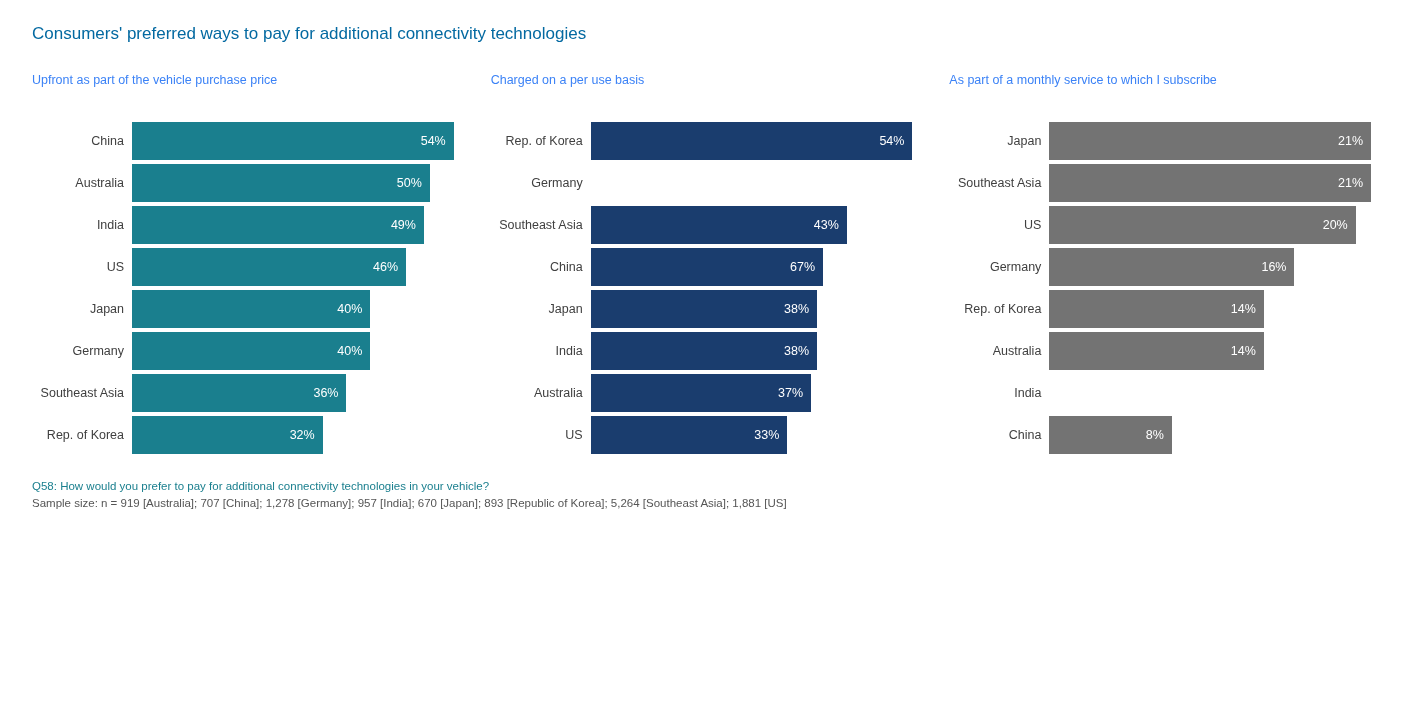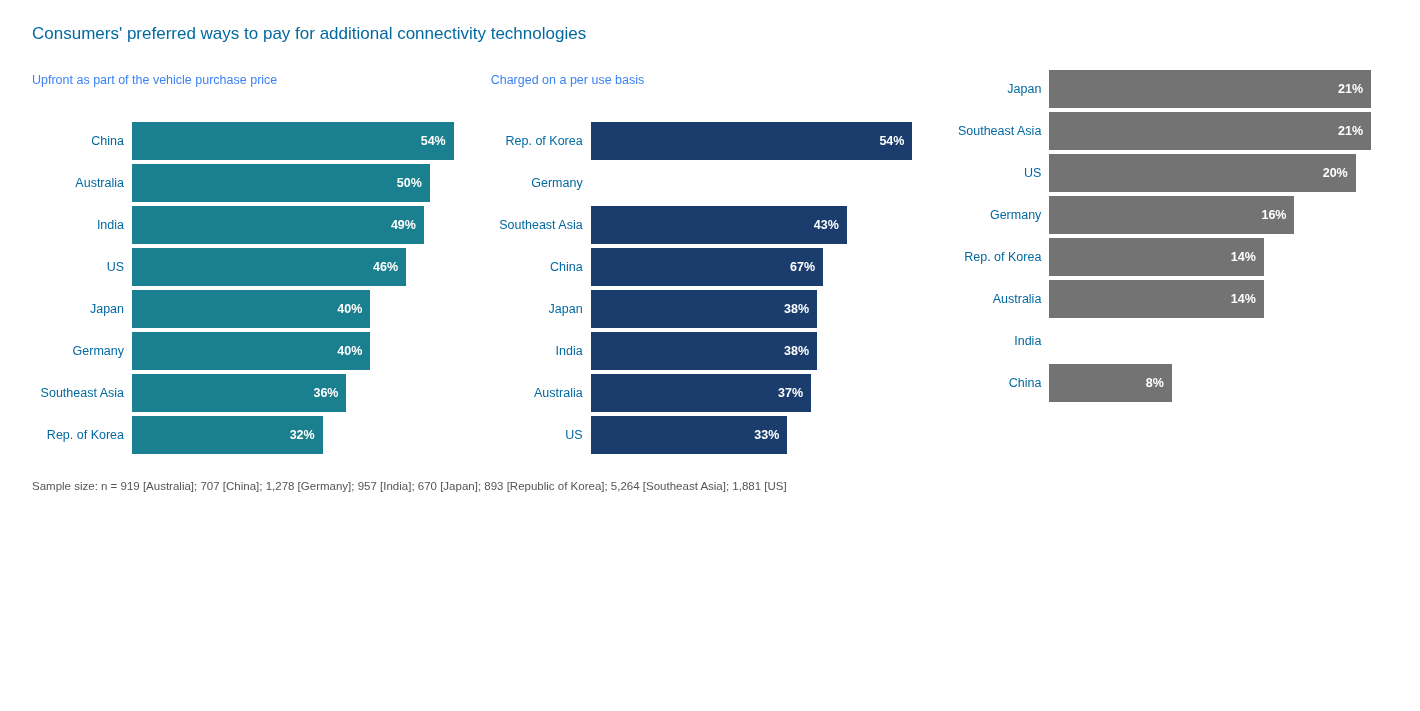--- a/index.html
+++ b/index.html
@@ -35,40 +35,40 @@
       line-height: 1.4;
     }
     .bar-row {
       display: flex;
       align-items: center;
       margin-bottom: 8px;
       height: 34px;
     }
     .bar-label {
       font-size: 12.5px;
-      color: #0369a1;
+      color: #404040;
       text-align: right;
       width: 100px;
       flex-shrink: 0;
       padding-right: 8px;
     }
     .bar-wrap {
       flex: 1;
       display: flex;
       align-items: center;
     }
     .bar {
       height: 38px;
       display: flex;
       align-items: center;
       justify-content: flex-end;
       padding-right: 8px;
       color: #fff;
       font-size: 12.5px;
-      font-weight: 700;
+      font-weight: 400;
       min-width: 32px;
     }
     .bar-teal { background-color: #1a7f8e; }
     .bar-navy { background-color: #1a3d6e; }
     .bar-green { background-color: #737373; }
 
     .footnote-section {
       margin-top: 18px;
     }
     .footnote {
@@ -180,20 +180,21 @@
         </div>
       </div>
       <div class="bar-row">
         <div class="bar-label">US</div>
         <div class="bar-wrap">
           <div class="bar bar-navy" style="width: 58.0556%; padding-left: 20px;">33%</div>
         </div>
       </div>
     </div>
     <div class="chart-section">
+      <div class="section-title">As part of a monthly service to which I subscribe</div>
       <div class="bar-row">
         <div class="bar-label">Japan</div>
         <div class="bar-wrap">
           <div class="bar bar-green" style="width: 95%;">21%</div>
         </div>
       </div>
       <div class="bar-row">
         <div class="bar-label">Southeast Asia</div>
         <div class="bar-wrap">
           <div class="bar bar-green" style="width: 95%;">21%</div>
@@ -229,14 +230,17 @@
       <div class="bar-row">
         <div class="bar-label">China</div>
         <div class="bar-wrap">
           <div class="bar bar-green" style="width: 36.1905%;">8%</div>
         </div>
       </div>
     </div>
   </div>
 
 <div class="footnote-section">
+  <div class="footnote">
+    <span class="highlight">Q58: How would you prefer to pay for additional connectivity technologies in your vehicle?</span>
+  </div>
   <div class="footnote">Sample size: n = 919 [Australia]; 707 [China]; 1,278 [Germany]; 957 [India];  670 [Japan]; 893 [Republic of Korea]; 5,264 [Southeast Asia]; 1,881 [US]</div>
 </div>
 
 </body></html>

